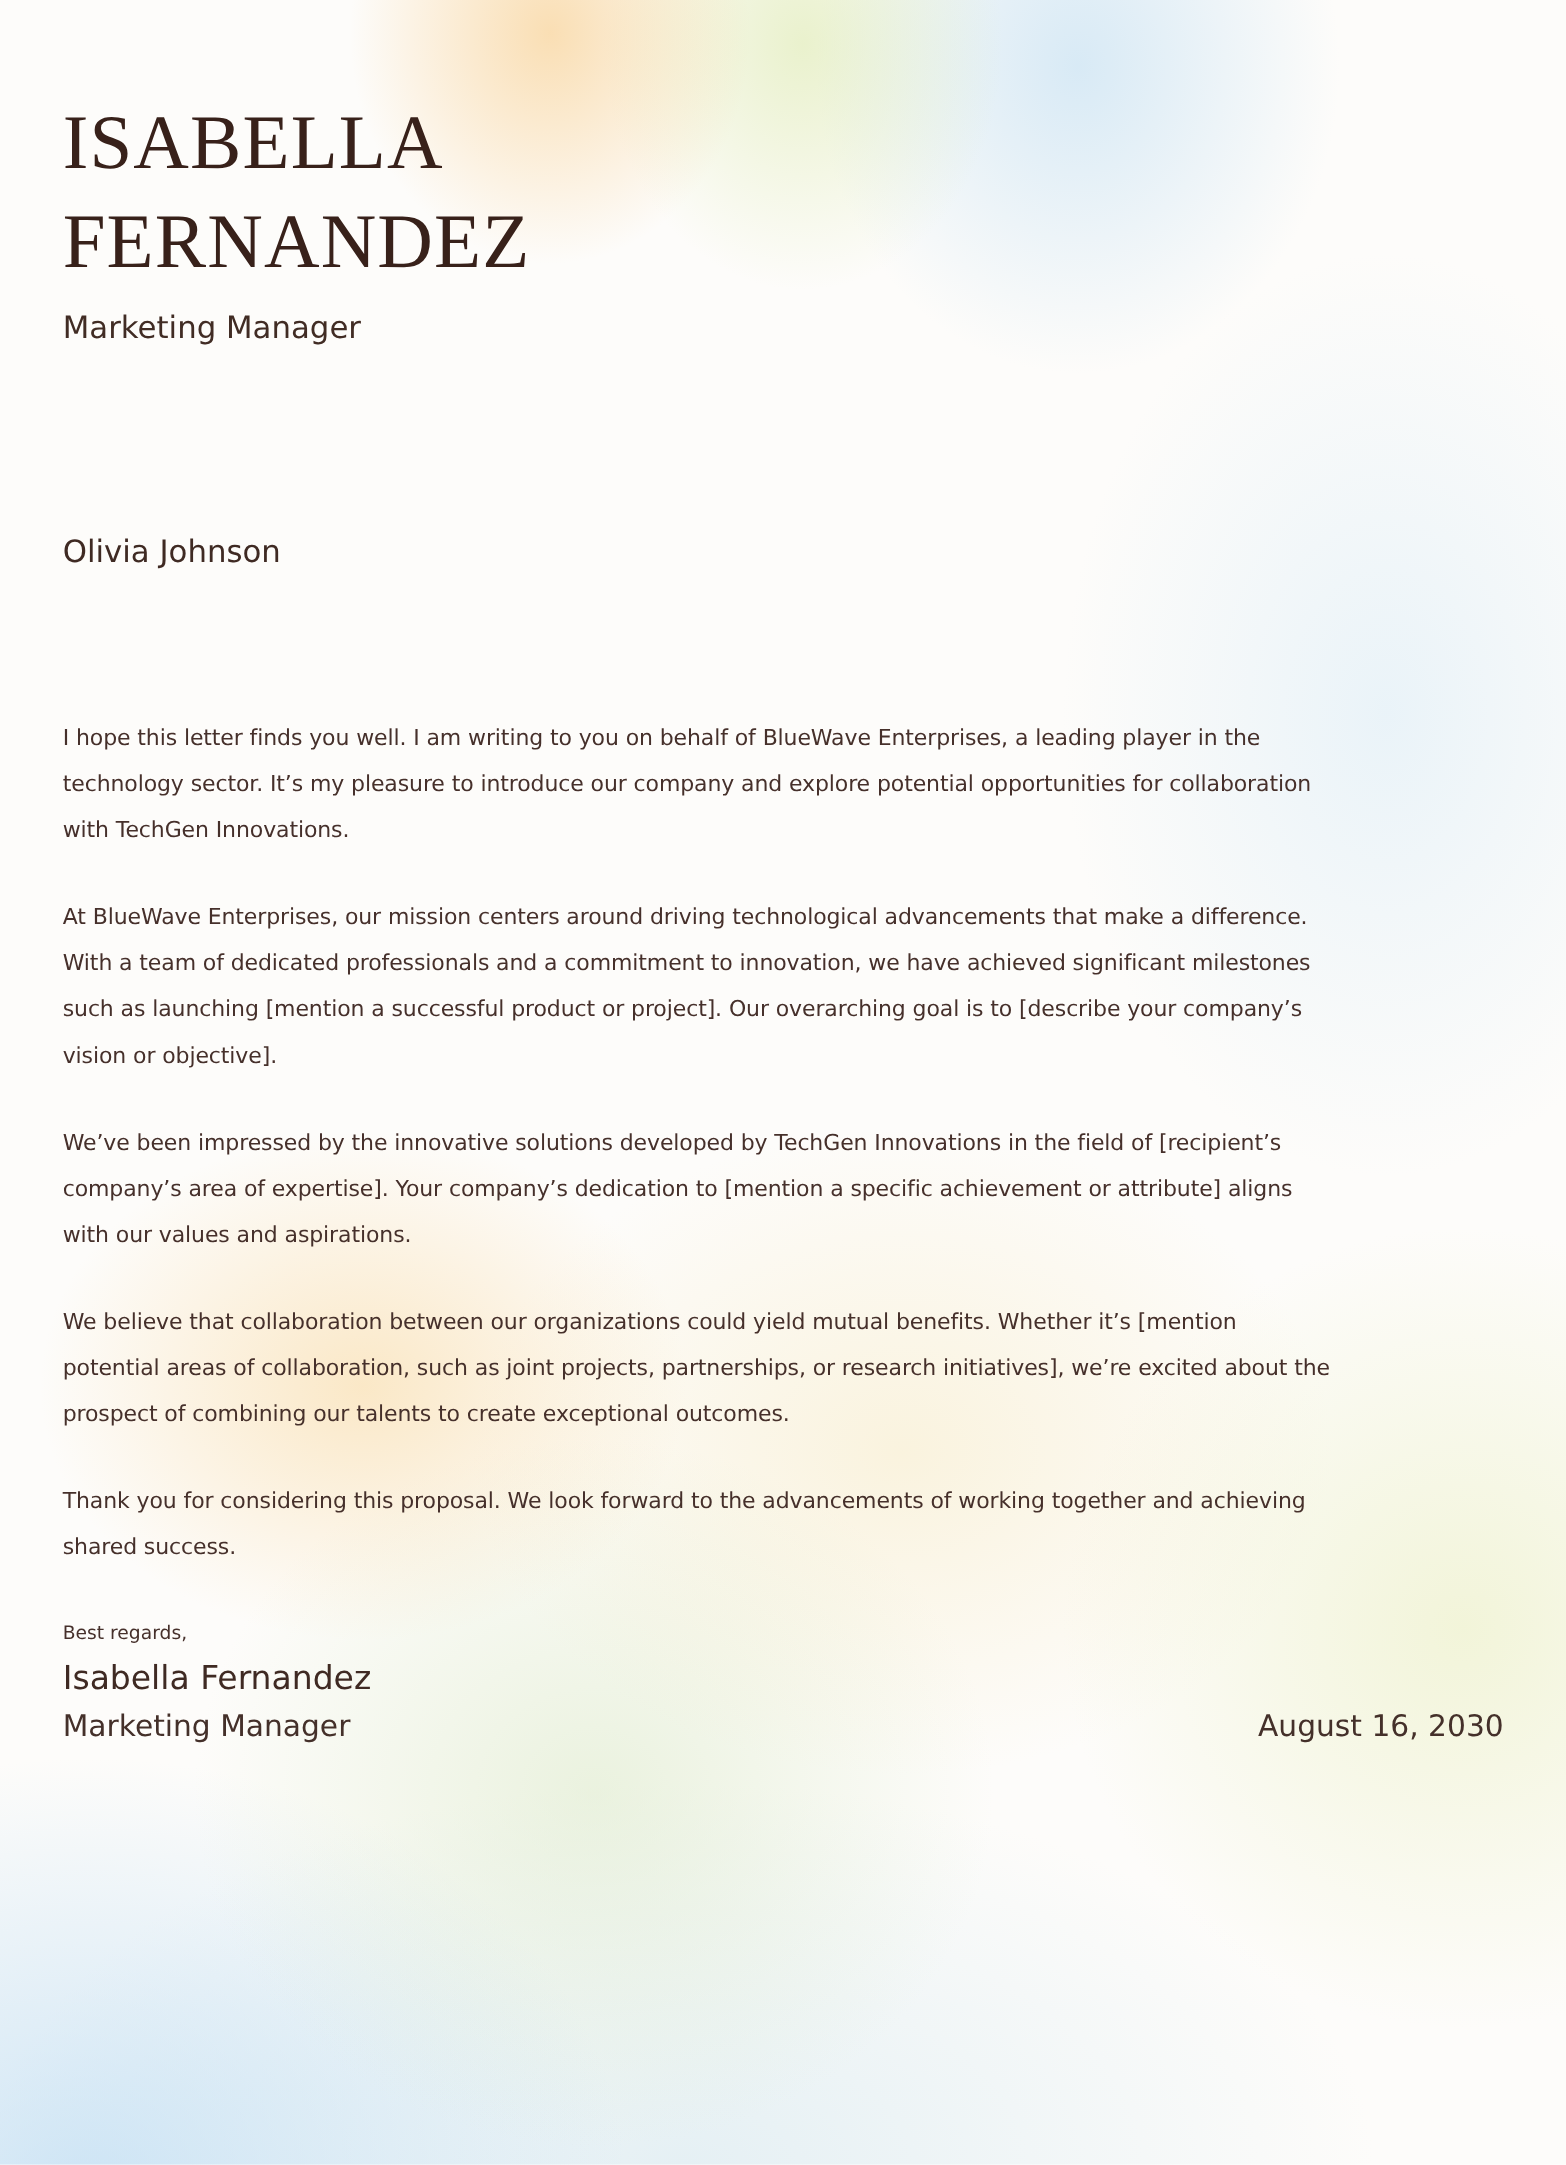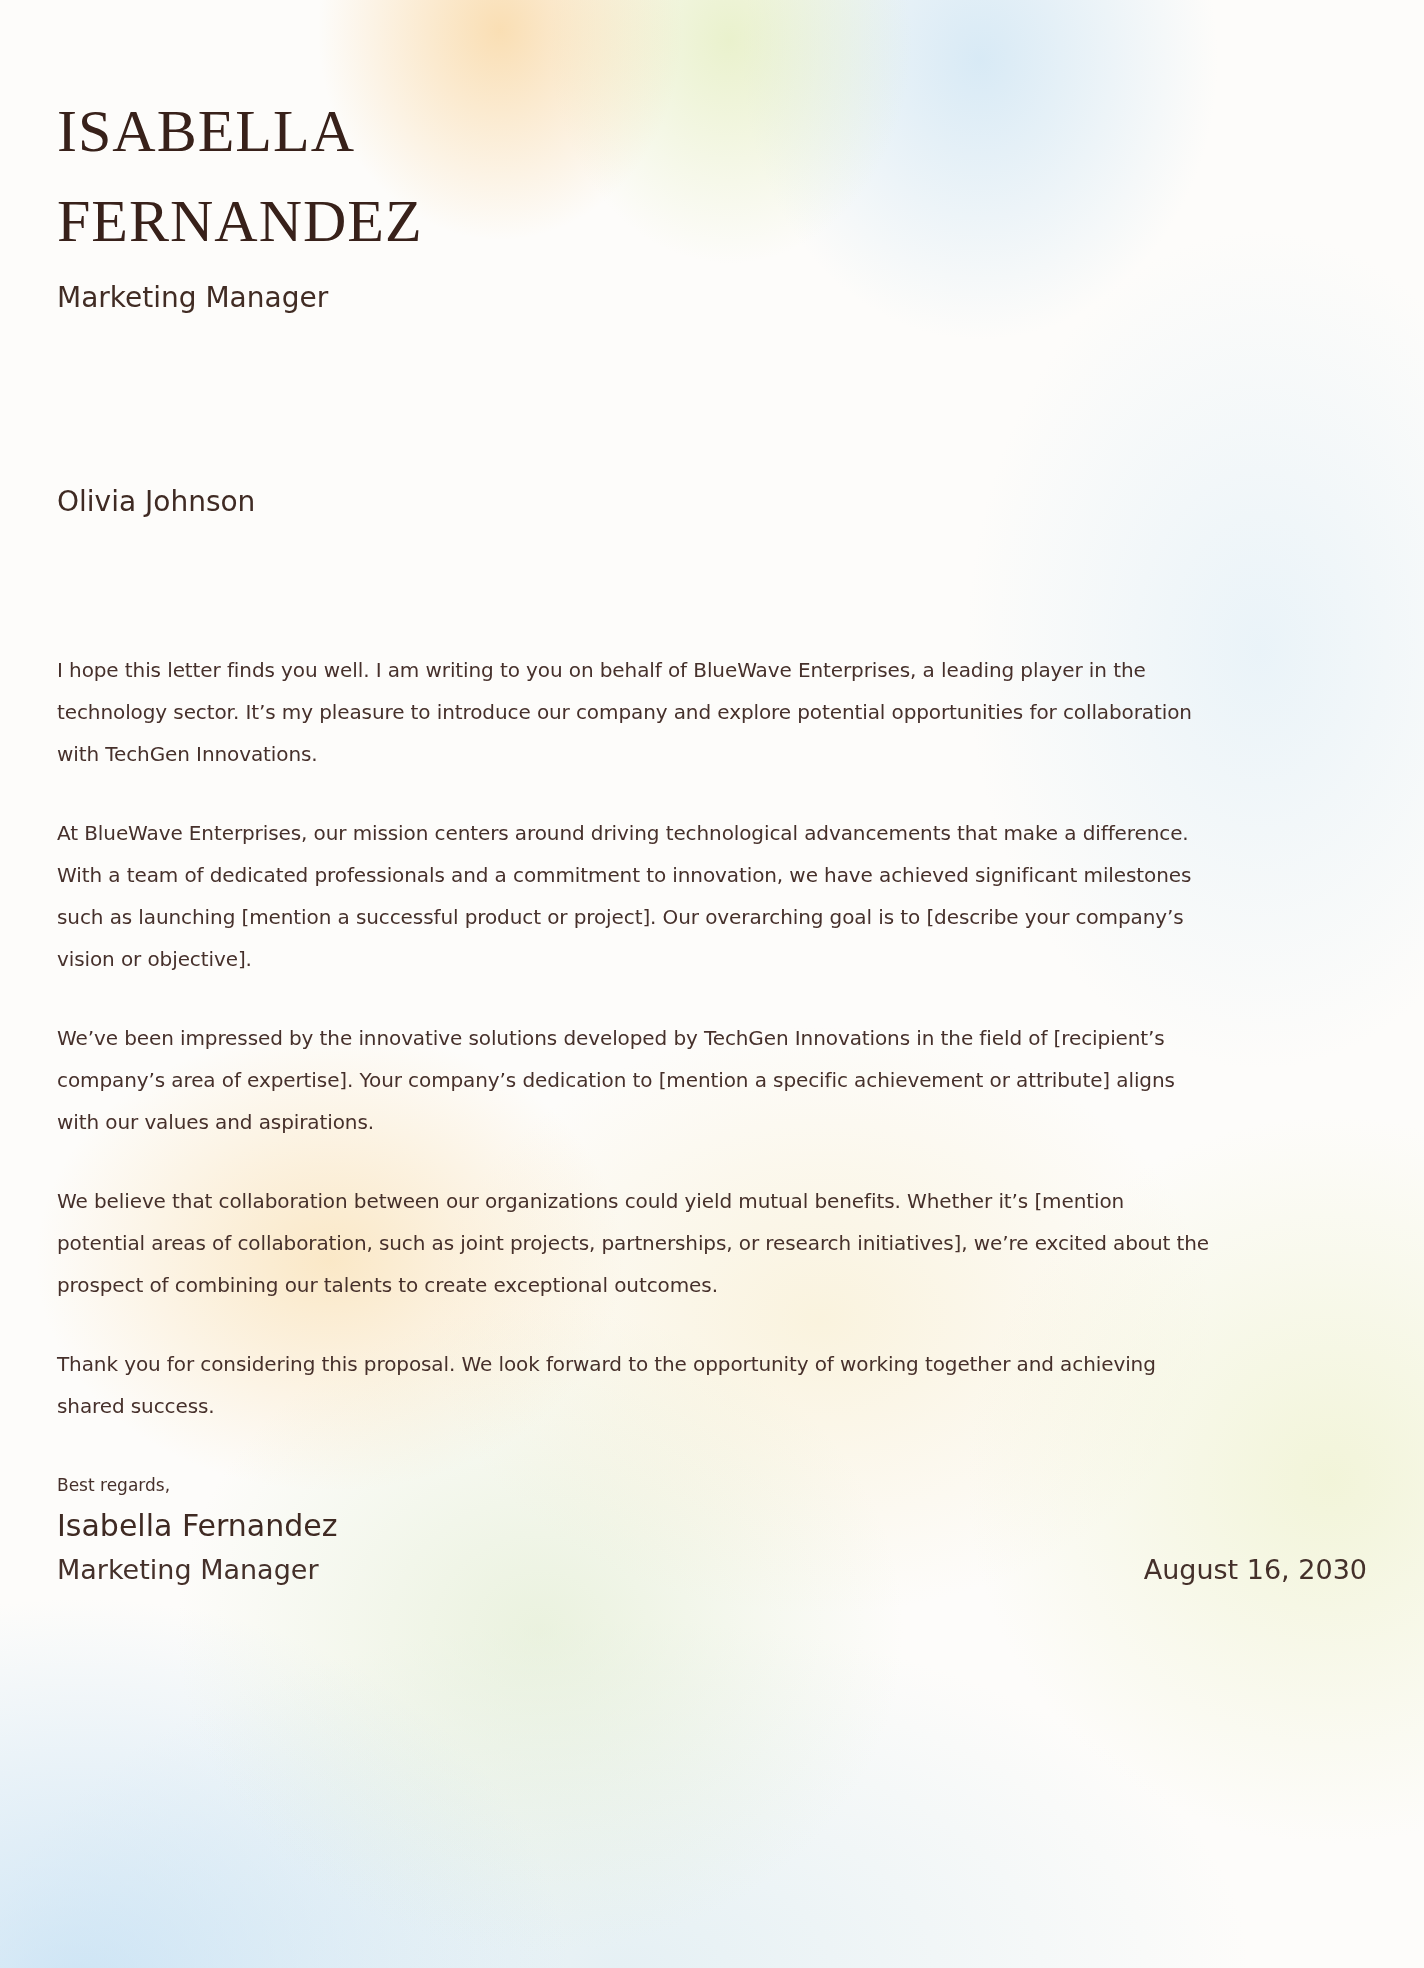--- a/index.html
+++ b/index.html
@@ -28,21 +28,21 @@
 
   .content {
     position: relative;
     padding: 0 57px;
   }
 
   h1.sender-name {
     margin-top: 86px;
     font-family: "Liberation Serif", serif;
     font-weight: normal;
-    font-size: 60px;
+    font-size: 70px;
     line-height: 90px;
     letter-spacing: 1px;
     color: #38211a;
   }
   h1.sender-name .name-line { display: block; }
 
   .sender-role {
     margin-top: 14px;
     font-size: 28px;
     line-height: 36px;
@@ -121,21 +121,21 @@
       <p>At BlueWave Enterprises, our mission centers around driving technological advancements that make a difference.
 With a team of dedicated professionals and a commitment to innovation, we have achieved significant milestones
 such as launching [mention a successful product or project]. Our overarching goal is to [describe your company’s
 vision or objective].</p>
       <p>We’ve been impressed by the innovative solutions developed by TechGen Innovations in the field of [recipient’s
 company’s area of expertise]. Your company’s dedication to [mention a specific achievement or attribute] aligns
 with our values and aspirations.</p>
       <p>We believe that collaboration between our organizations could yield mutual benefits. Whether it’s [mention
 potential areas of collaboration, such as joint projects, partnerships, or research initiatives], we’re excited about the
 prospect of combining our talents to create exceptional outcomes.</p>
-      <p>Thank you for considering this proposal. We look forward to the opportunity of working together and achieving
+      <p>Thank you for considering this proposal. We look forward to the advancements of working together and achieving
 shared success.</p>
     </div>
 
     <p class="salutation">Best regards,</p>
 
     <div class="signature">
       <div class="signature-name">Isabella Fernandez</div>
       <div class="signature-footer">
         <div class="signature-role">Marketing Manager</div>
         <div class="letter-date">August 16, 2030</div>

